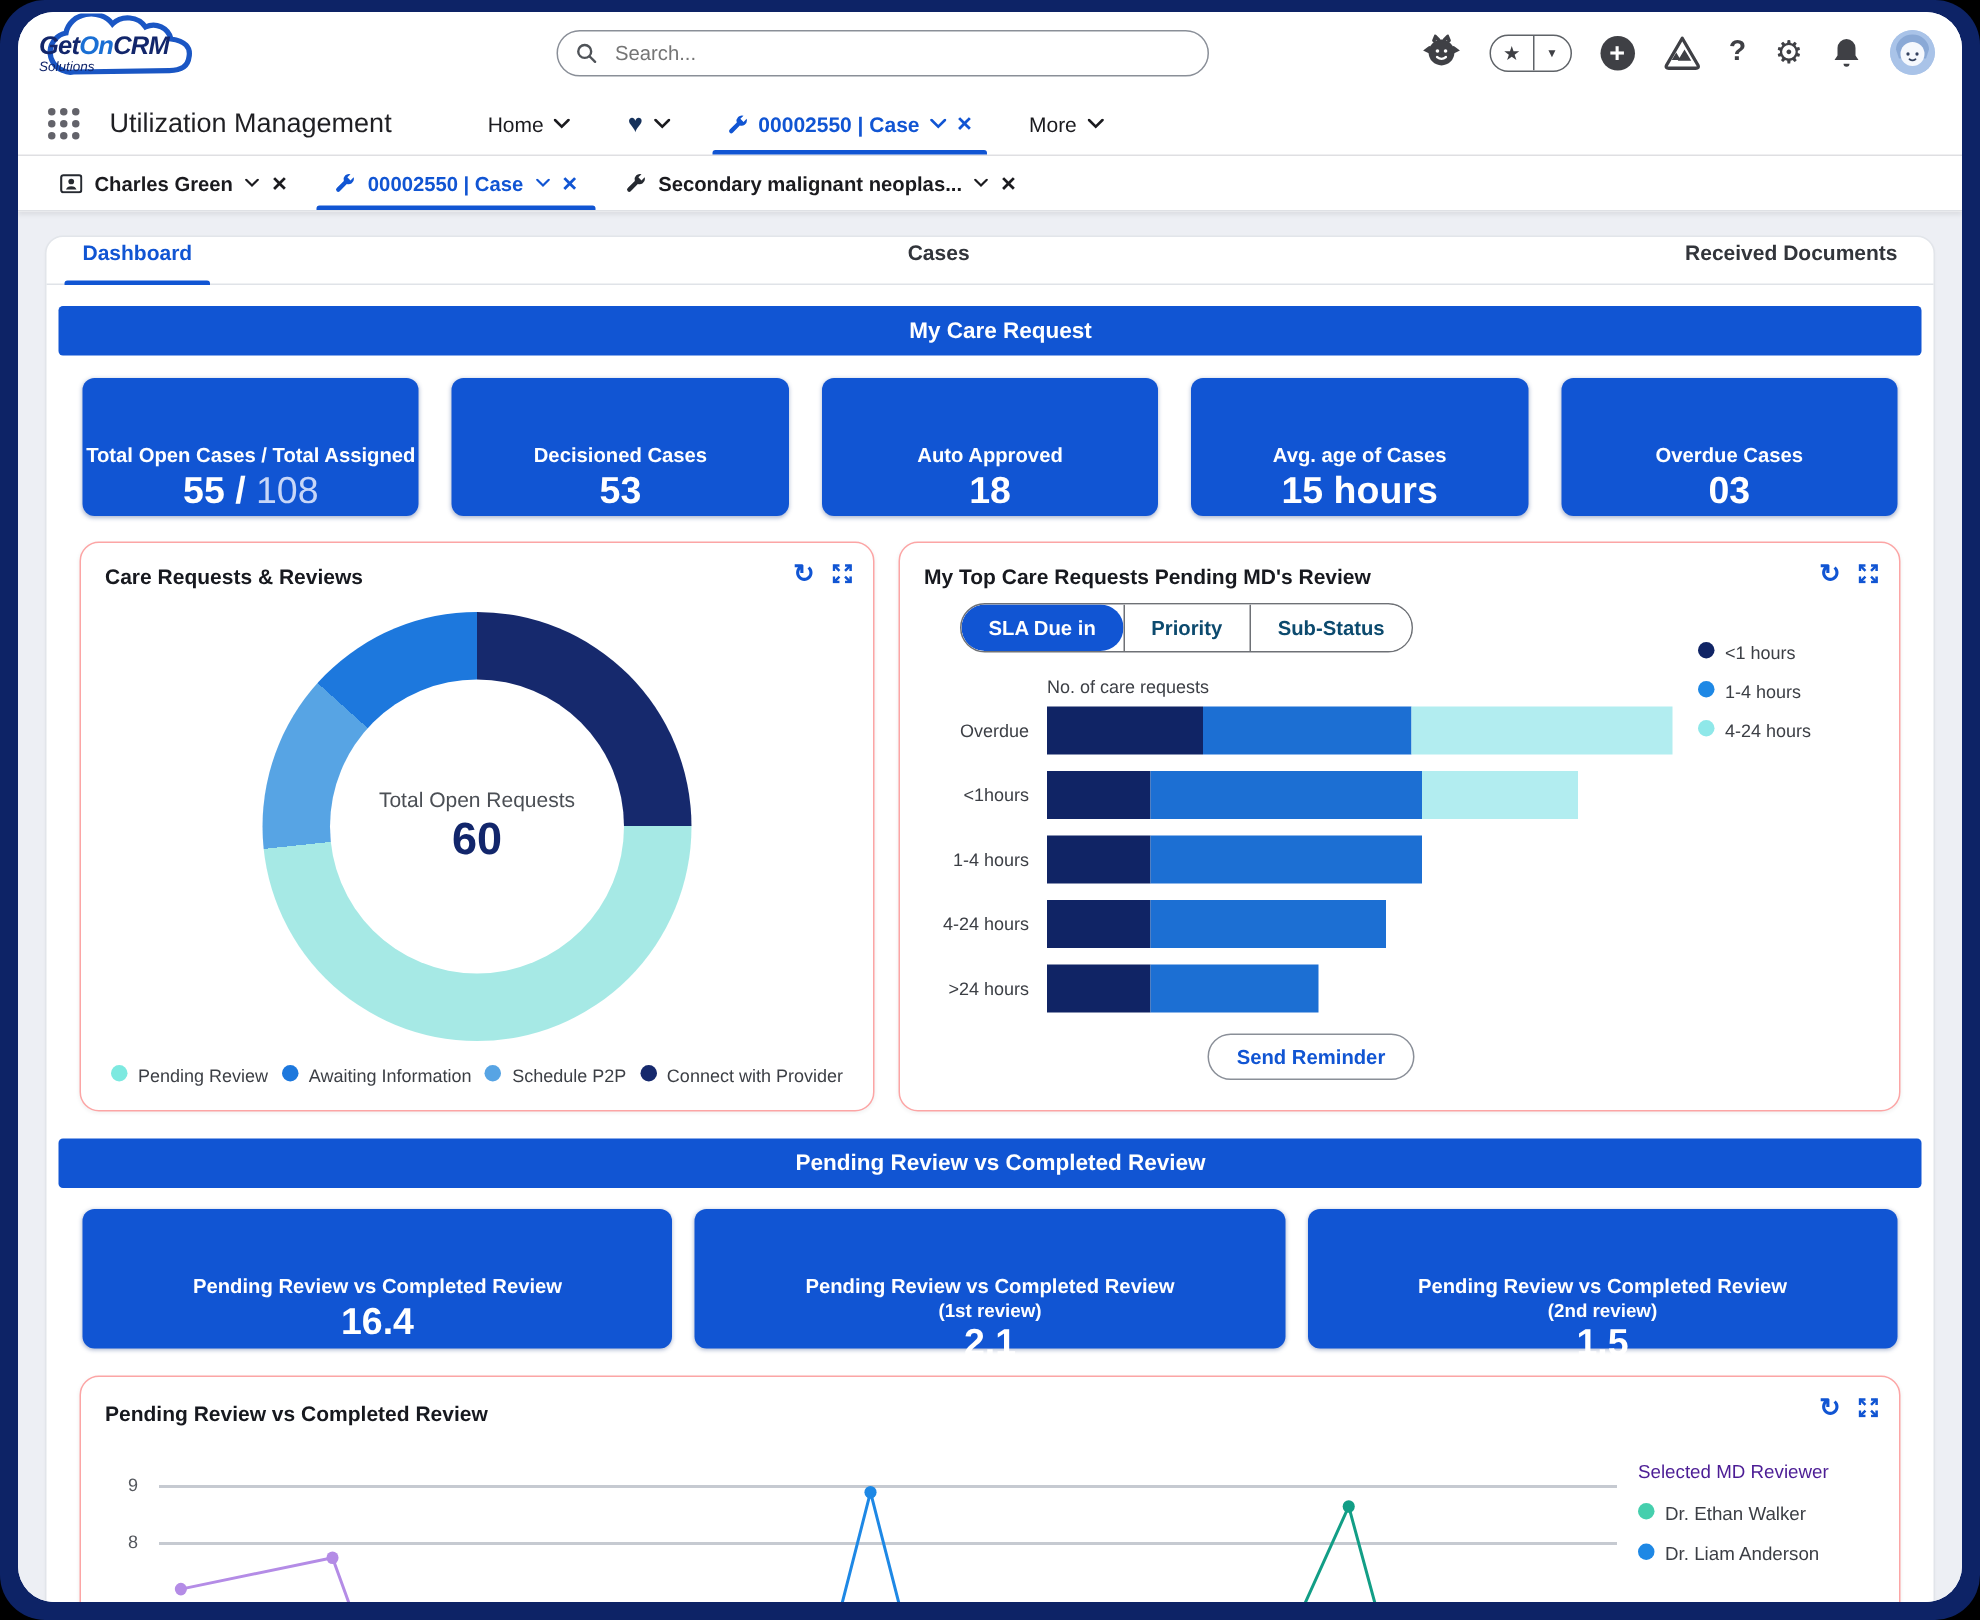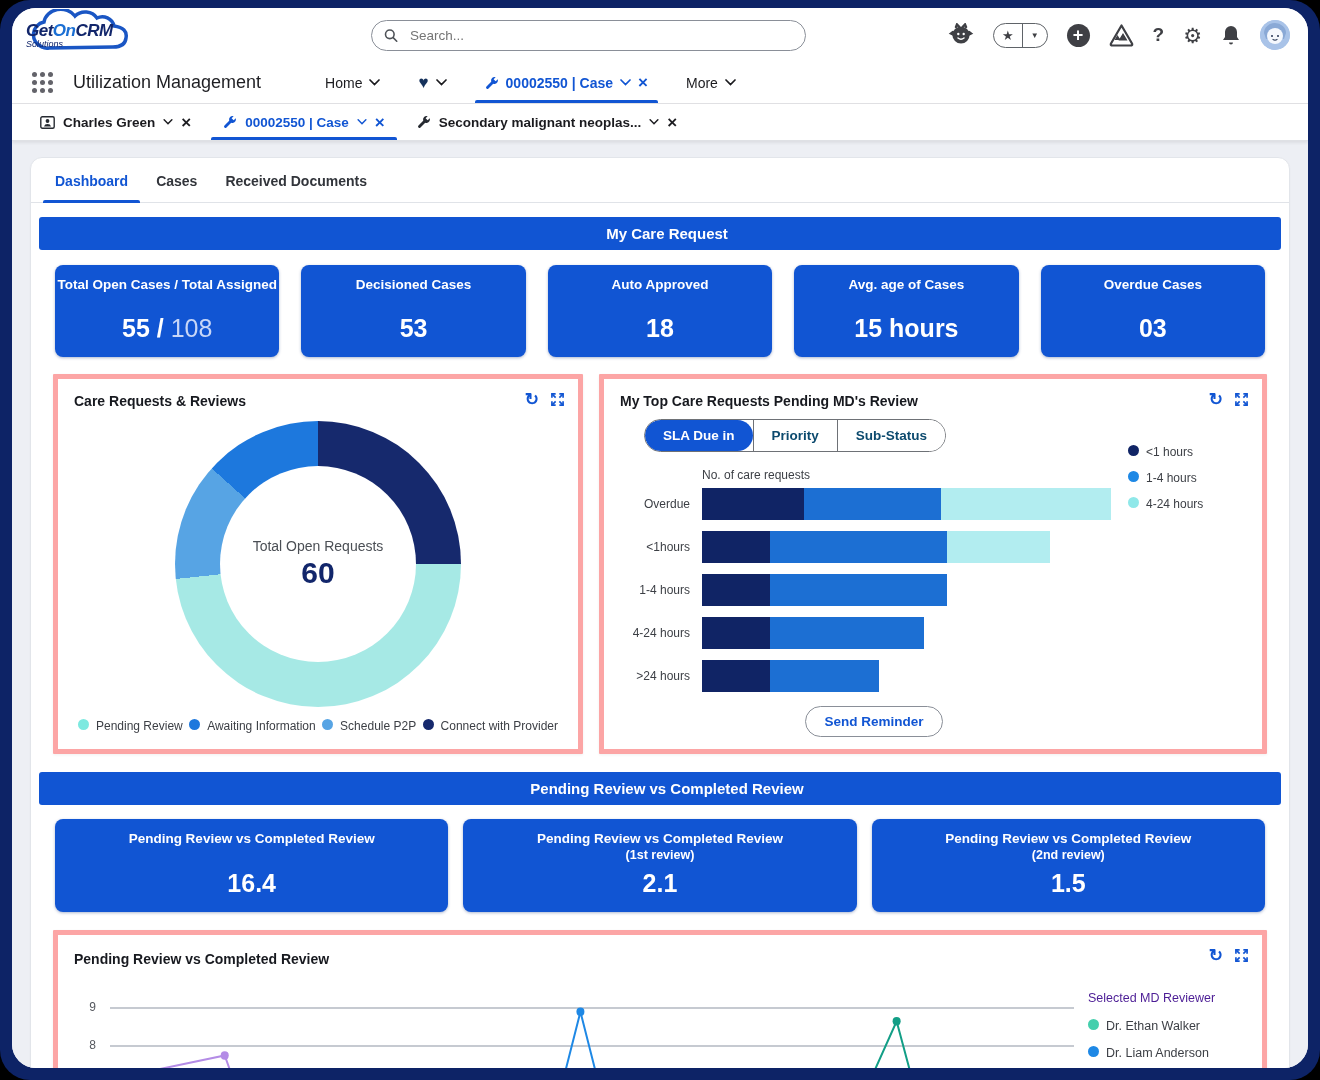--- a/index.html
+++ b/index.html
@@ -47,36 +47,36 @@
   .xclose{ font-size:17px; line-height:1; color:inherit; cursor:pointer;}
   .heart{ font-size:17px; color:#16325c;}
   
   .subtabs{ height:37px; border-bottom:1px solid #dfe1e5; box-shadow:0 2px 3px rgba(0,0,0,.07); display:flex; align-items:stretch; padding:0 14px; gap:4px; flex:0 0 auto; position:relative; z-index:2; background:#fff;}
   .subtab{ display:flex; align-items:center; gap:8px; font-size:13.5px; color:#1b1b1f; padding:0 14px; cursor:pointer; position:relative; font-weight:bold;}
   .subtab.active{ color:#1155d3;}
   .subtab.active::after{ content:""; position:absolute; left:2px; right:2px; bottom:0; height:3px; background:#1155d3; border-radius:2px 2px 0 0;}
   
   .content{ flex:1; background:#edeff4; padding:16px 18px 0 18px; overflow:hidden;}
   .maincard{ background:#fff; border:1px solid #e2e5ea; border-radius:12px; min-height:1020px; box-shadow:0 1px 2px rgba(0,0,0,.04);}
-  .tabsrow{ display:flex; align-items:flex-end; gap:4px; padding:0 12px; border-bottom:1px solid #e0e3e8; height:45px;}
+  .tabsrow{ display:flex; align-items:flex-end; gap:4px; padding:0 12px; border-bottom:1px solid #e0e3e8; height:32px;justify-content:space-between;}
   .tab{ font-size:14px; font-weight:bold; color:#32353b; padding:0 12px 13px 12px; cursor:pointer; position:relative;}
   .tab.active{ color:#1155d3;}
   .tab.active::after{ content:""; position:absolute; left:0; right:0; bottom:-1px; height:3px; background:#1155d3; border-radius:2px 2px 0 0;}
   .inner{ padding:14px 8px 14px 8px;}
   .banner{ background:#1155d3; color:#fff; text-align:center; font-size:15px; font-weight:bold; height:33px; line-height:33px; border-radius:3px;padding-left:14px;}
   
   .kpirow{ display:flex; gap:22px; padding:0 16px; margin-top:15px;}
   .kpi{ flex:1; background:#1155d3; border-radius:8px; height:92px; color:#fff; display:flex; flex-direction:column; align-items:center; padding-top:12px; box-shadow:0 1px 3px rgba(16,48,120,.35);}
-  .kpi-label{ font-size:13.5px; font-weight:bold; text-align:right; line-height:1.25;}
+  .kpi-label{ font-size:13.5px; font-weight:bold; text-align:right; line-height:1.25;margin-top:32px;}
   .kpi-sub{ font-size:12.5px; font-weight:bold; }
   .kpi-value{ font-size:25px; font-weight:bold; margin-top:auto; margin-bottom:14px;}
   .kpi-value .dim{ color:#c7d6f7; font-weight:normal;}
   
   .chartsrow{ display:flex; gap:16px; margin-top:17px; padding:0 14px;}
-  .chartcard{ background:#fff; border:5px solid #fca5a5; border-radius:1px; box-shadow:0 1px 3px rgba(0,0,0,.06); position:relative;}
+  .chartcard{ background:#fff; border:1px solid #fca5a5; border-radius:13px; box-shadow:0 1px 3px rgba(0,0,0,.06); position:relative;}
   .cc-title{ font-size:14px; font-weight:bold; color:#17191f;}
   .cc-icons{ position:absolute; top:12px; right:14px; display:flex; gap:12px; align-items:center; color:#1155d3;}
   .refresh{ font-size:17px; font-weight:bold; line-height:1; cursor:pointer;}
   .left-chart{ width:530px; height:380px; padding:14px 16px; display:flex; flex-direction:column;}
   .donut-zone{ flex:1; display:flex; align-items:center; justify-content:center;}
   .donut{ width:286px; height:286px; border-radius:50%; position:relative;}
   .donut-hole{ position:absolute; inset:45px; background:#fff; border-radius:50%; display:flex; flex-direction:column; align-items:center; justify-content:center; gap:2px;}
   .donut-hole .dl{ font-size:14px; color:#4b4f55;}
   .donut-hole .dv{ font-size:30px; font-weight:bold; color:#12266b;}
   .legend-row{ display:flex; justify-content:space-between; padding:0 4px 2px 4px;}

